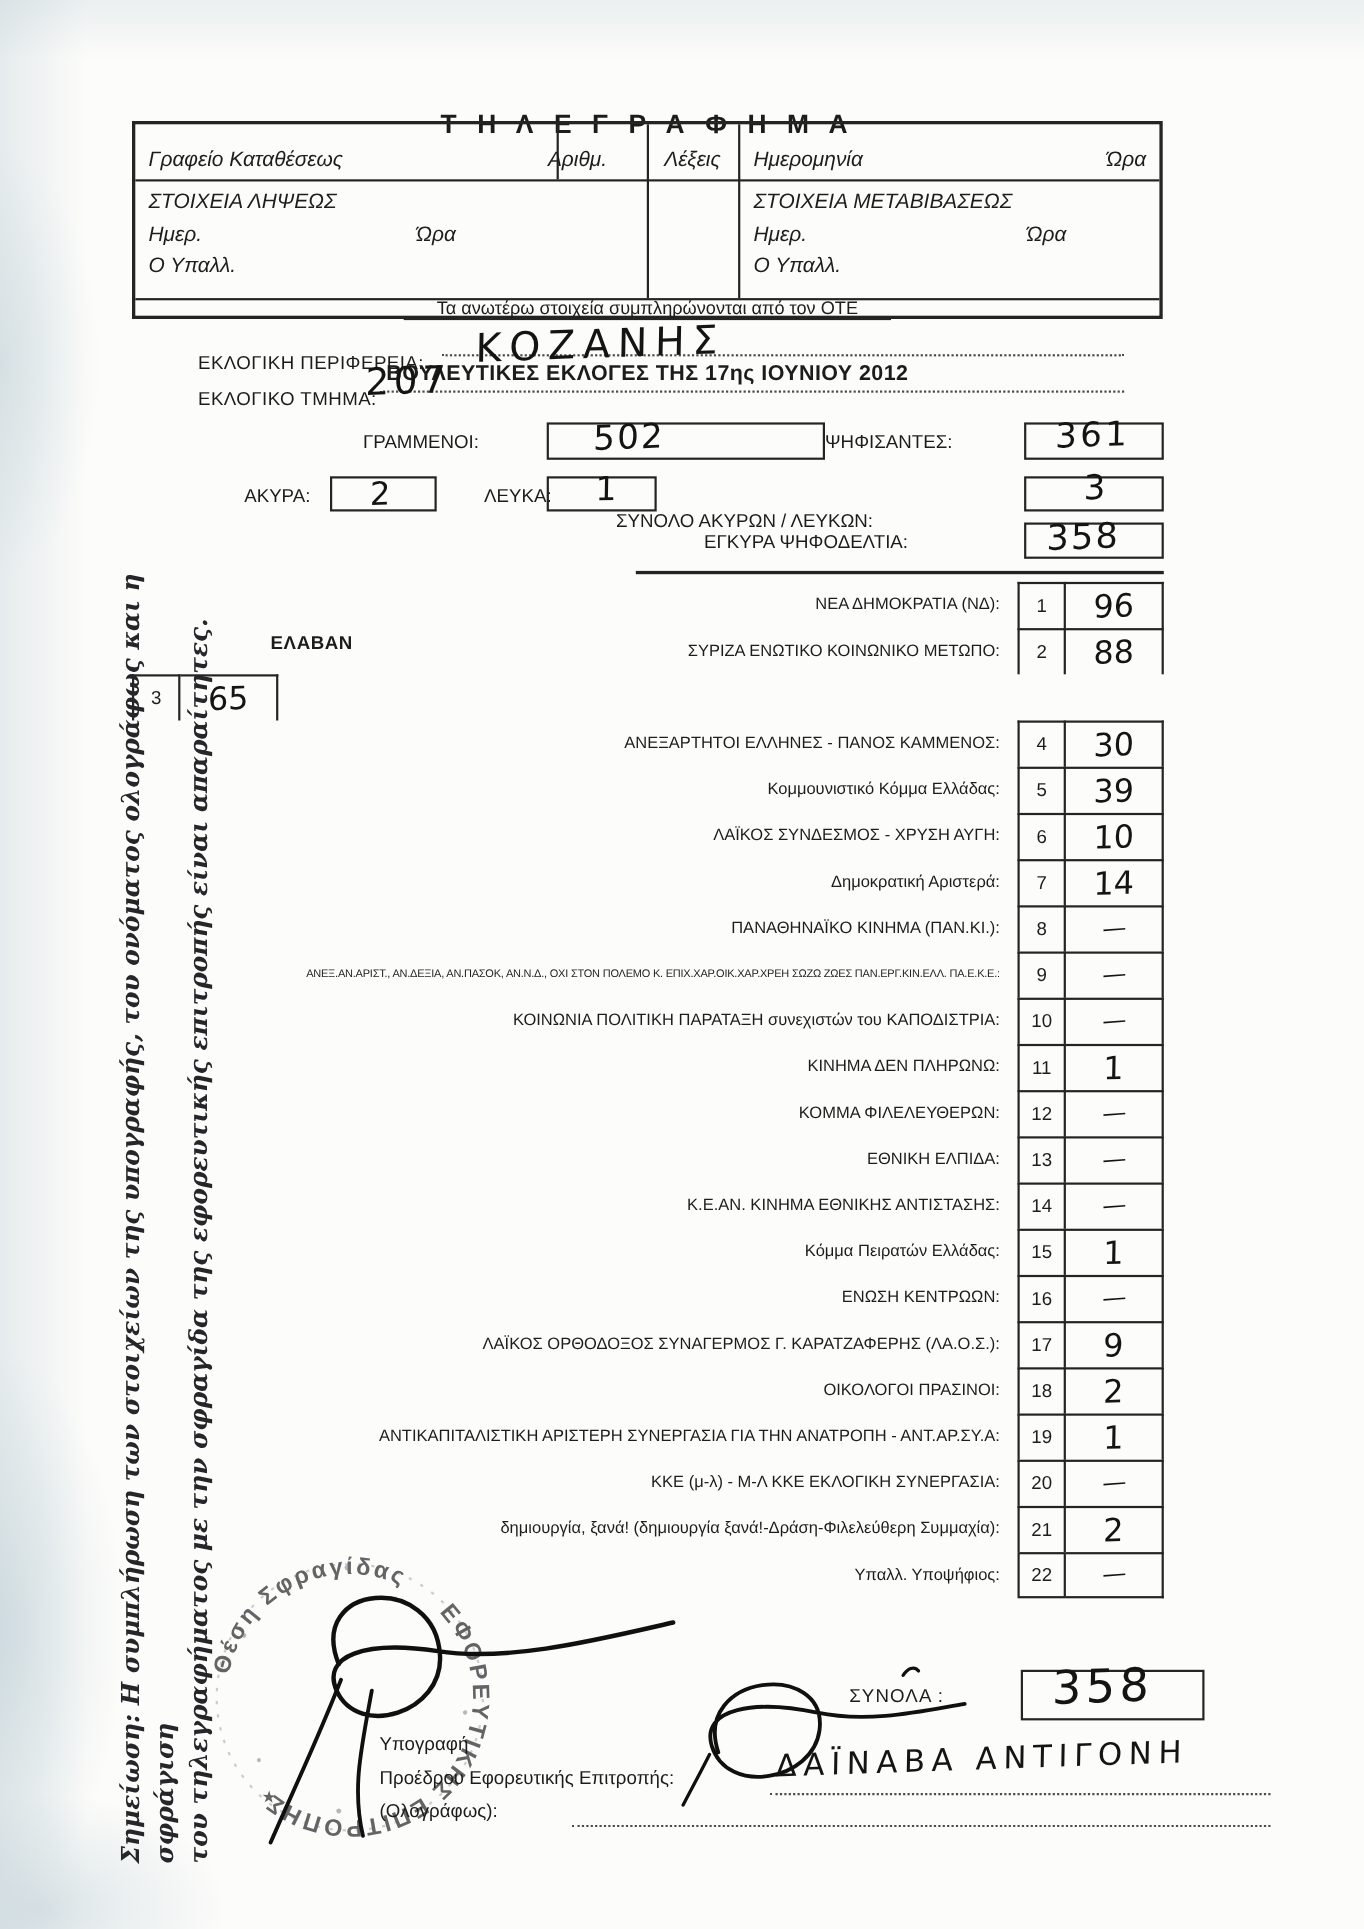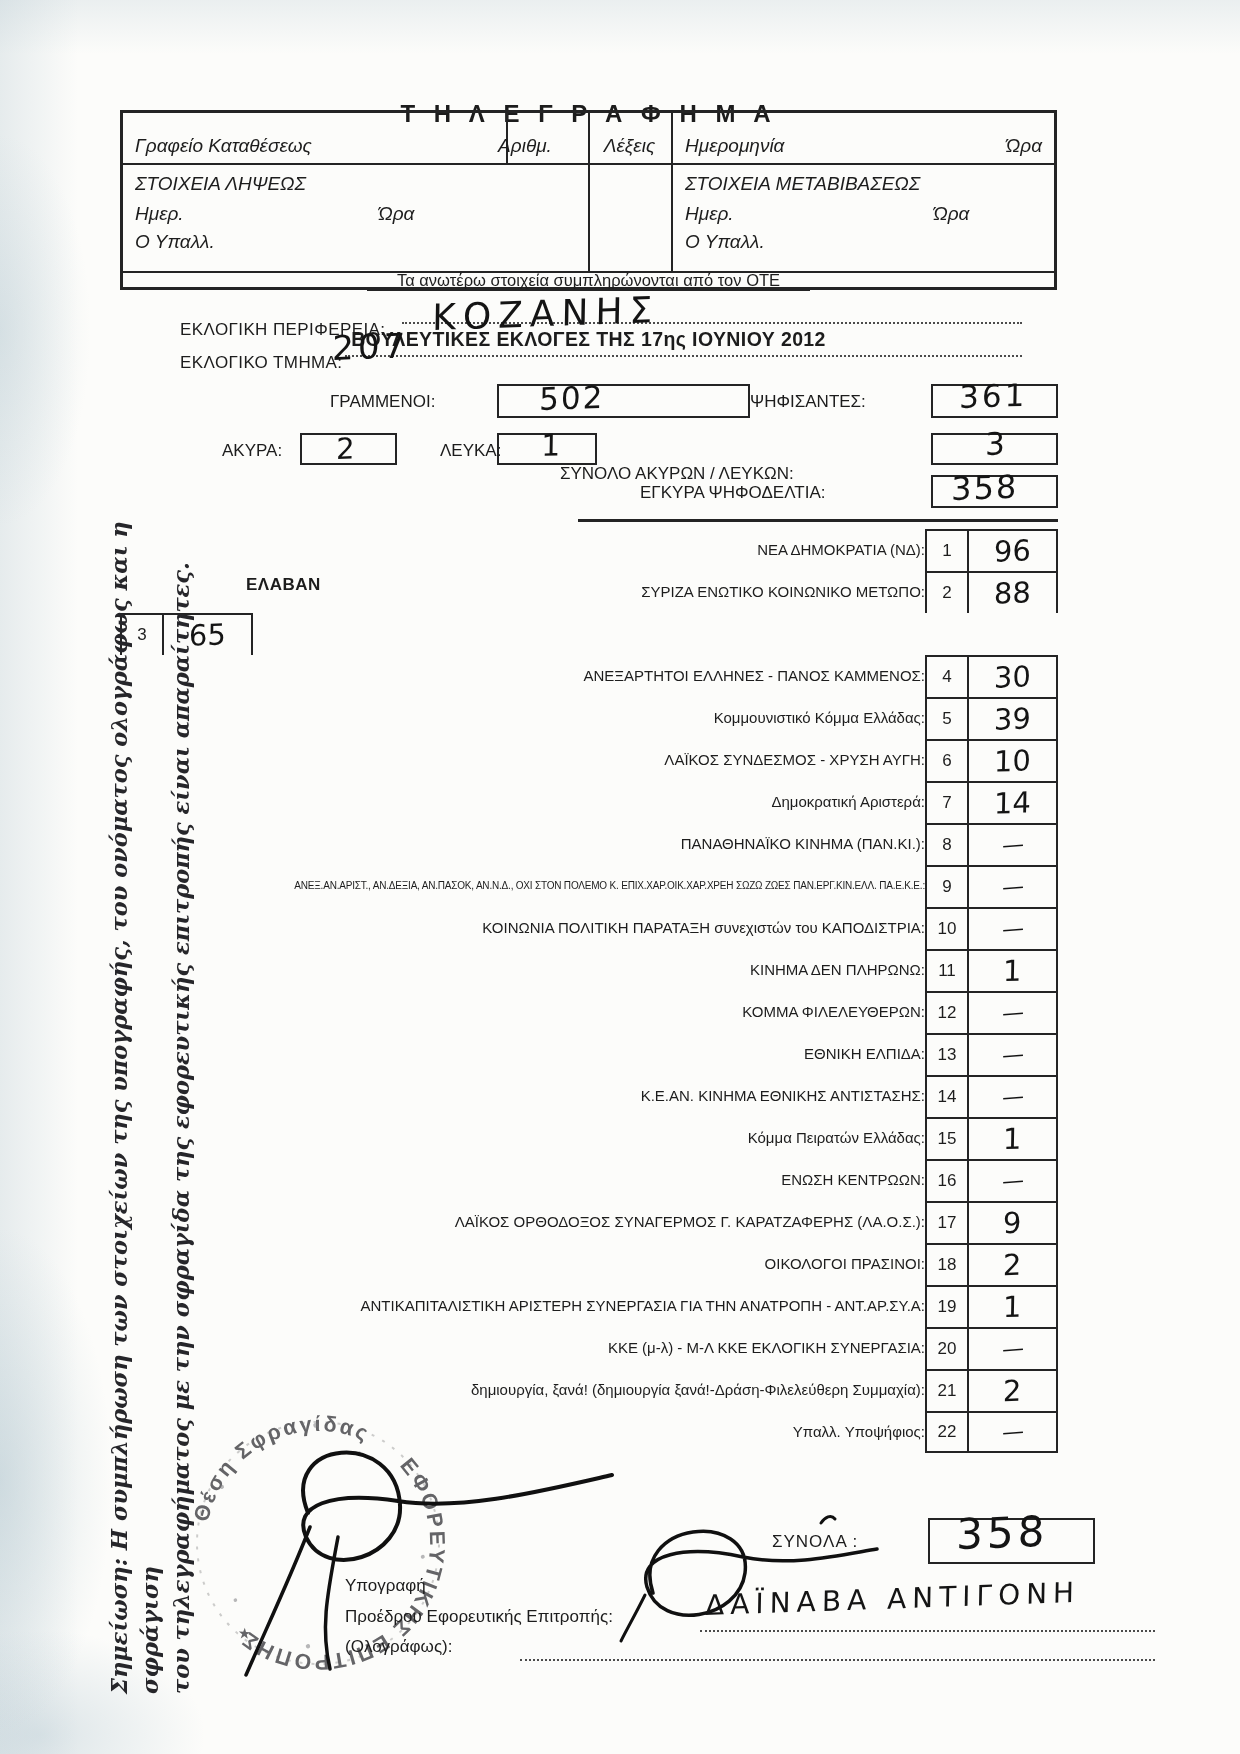--- a/index.html
+++ b/index.html
@@ -35,21 +35,21 @@
   #ht .cell-lbl { position:absolute; font-size:19px; font-style:italic; white-space:nowrap; }
 
   
   .vbox { position:absolute; border:2.5px solid #242424; }
 
   .dotline { position:absolute; border-bottom:2px dotted #4b4b4b; }
 
   
   #ptable { left:120px; top:529px; width:938px; }
   .prow { display:flex; height:42px; align-items:stretch; }
-  .p-label { width:805px; display:flex; align-items:center;
+  .p-label { width:805px; padding-right:16px; display:flex; align-items:center;
              justify-content:flex-end; font-size:15px; line-height:1.05; }
   .p-label.tiny { font-size:10px; letter-spacing:-0.2px; }
   .p-num { width:44px; border:2px solid #242424; border-bottom:none; display:flex;
            align-items:center; justify-content:center; font-size:17px; }
   .p-val { width:89px; border:2px solid #242424; border-left:none; border-bottom:none;
            display:flex; align-items:center; justify-content:center; }
   .prow:last-child .p-num, .prow:last-child .p-val { border-bottom:2px solid #242424; }
   .pv { font-family:"DejaVu Sans", sans-serif; font-size:29px; color:#141414;
         transform:rotate(-2deg) skewX(-3deg); line-height:1; }
   .pv.dash { font-size:22px; transform:rotate(-4deg); letter-spacing:-1px; }

